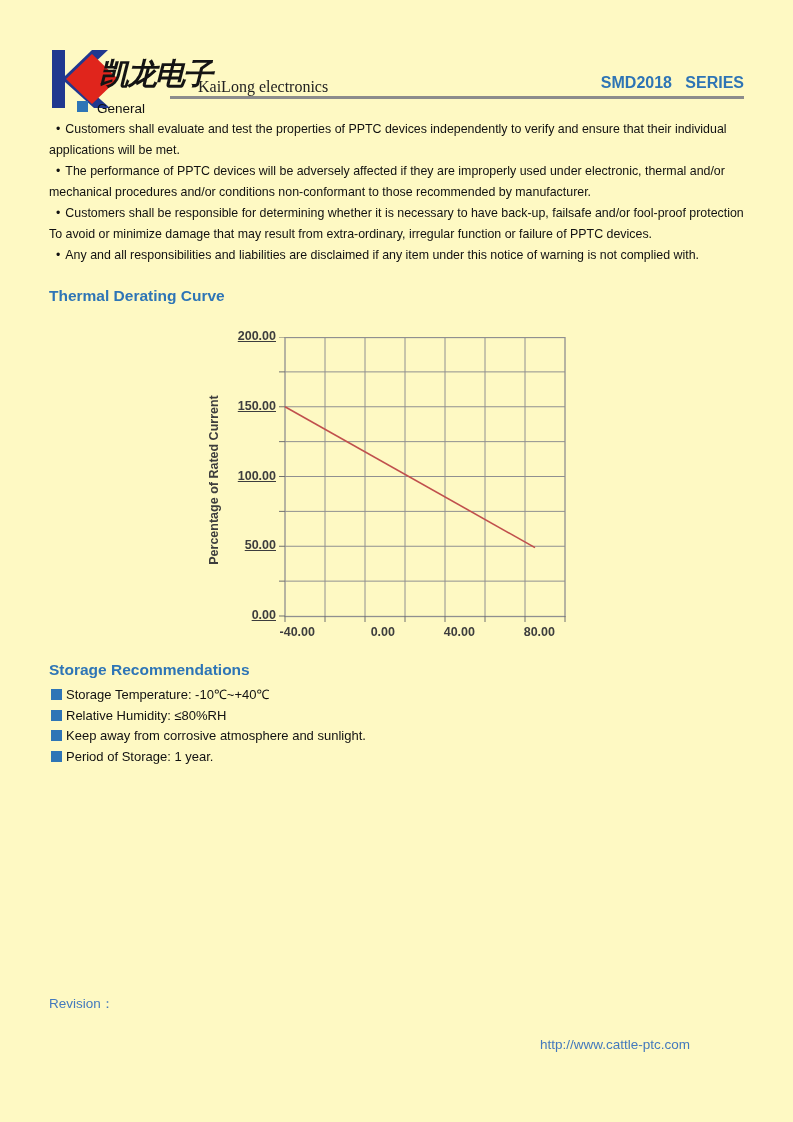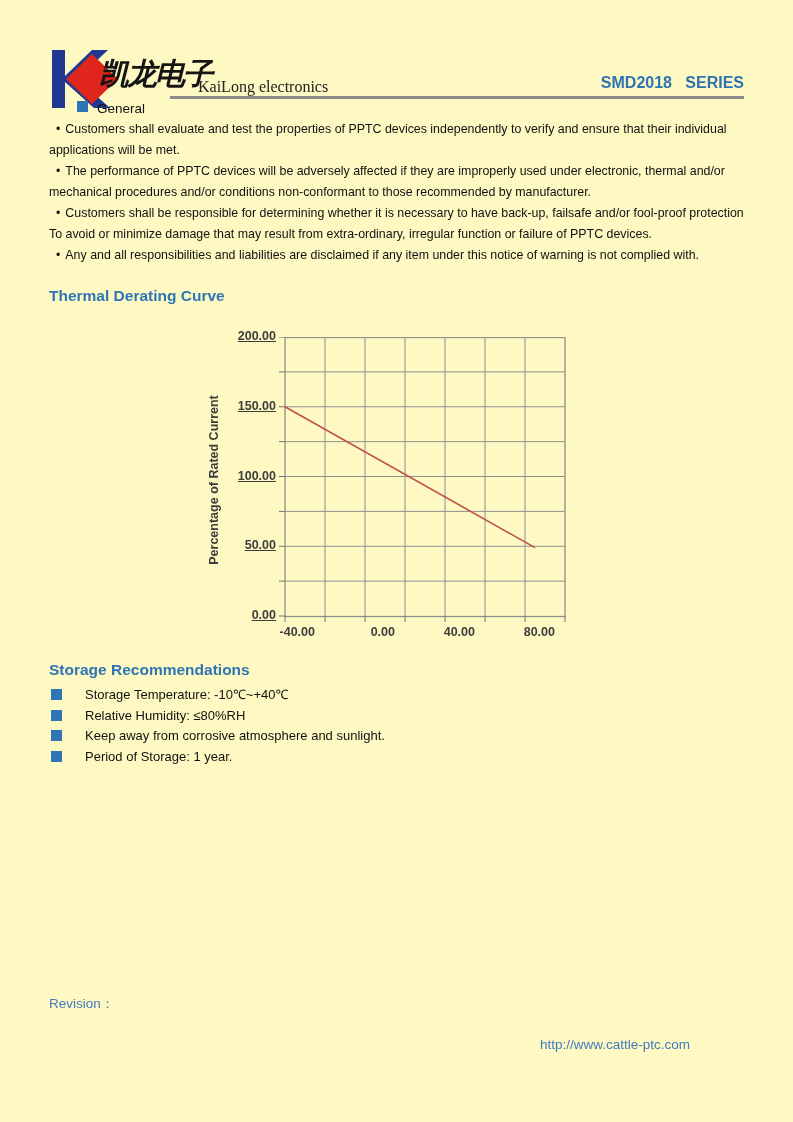--- a/index.html
+++ b/index.html
@@ -51,21 +51,21 @@
   .ytick { left:0; width:76px; text-align:right;text-decoration:underline; }
   .xtick { width:60px; text-align:right; top:295px; }
   .y-title {
     position:absolute; left:14px; top:150px; white-space:nowrap;
     transform:translate(-50%,-50%) rotate(-90deg);
     font-size:12.5px; font-weight:bold; color:#3d3d3d;
   }
 
   
   .storage-list { position:absolute; left:51px; top:684px; list-style:none; }
-  .storage-list li { display:flex; align-items:center; gap:23px; height:20.7px; }
+  .storage-list li { display:flex; align-items:center; gap:4px; height:20.7px; }
   .storage-list .itxt { font-size:13px; color:#111; }
 
   
   .footer-rev { position:absolute; left:49px; top:995px; font-size:13.5px; color:#4379BD; }
   .footer-url { position:absolute; left:540px; top:1037px; font-size:13.5px; color:#4379BD; text-decoration:none; }
 </style>
 </head>
 <body>
 
 <div class="page">

